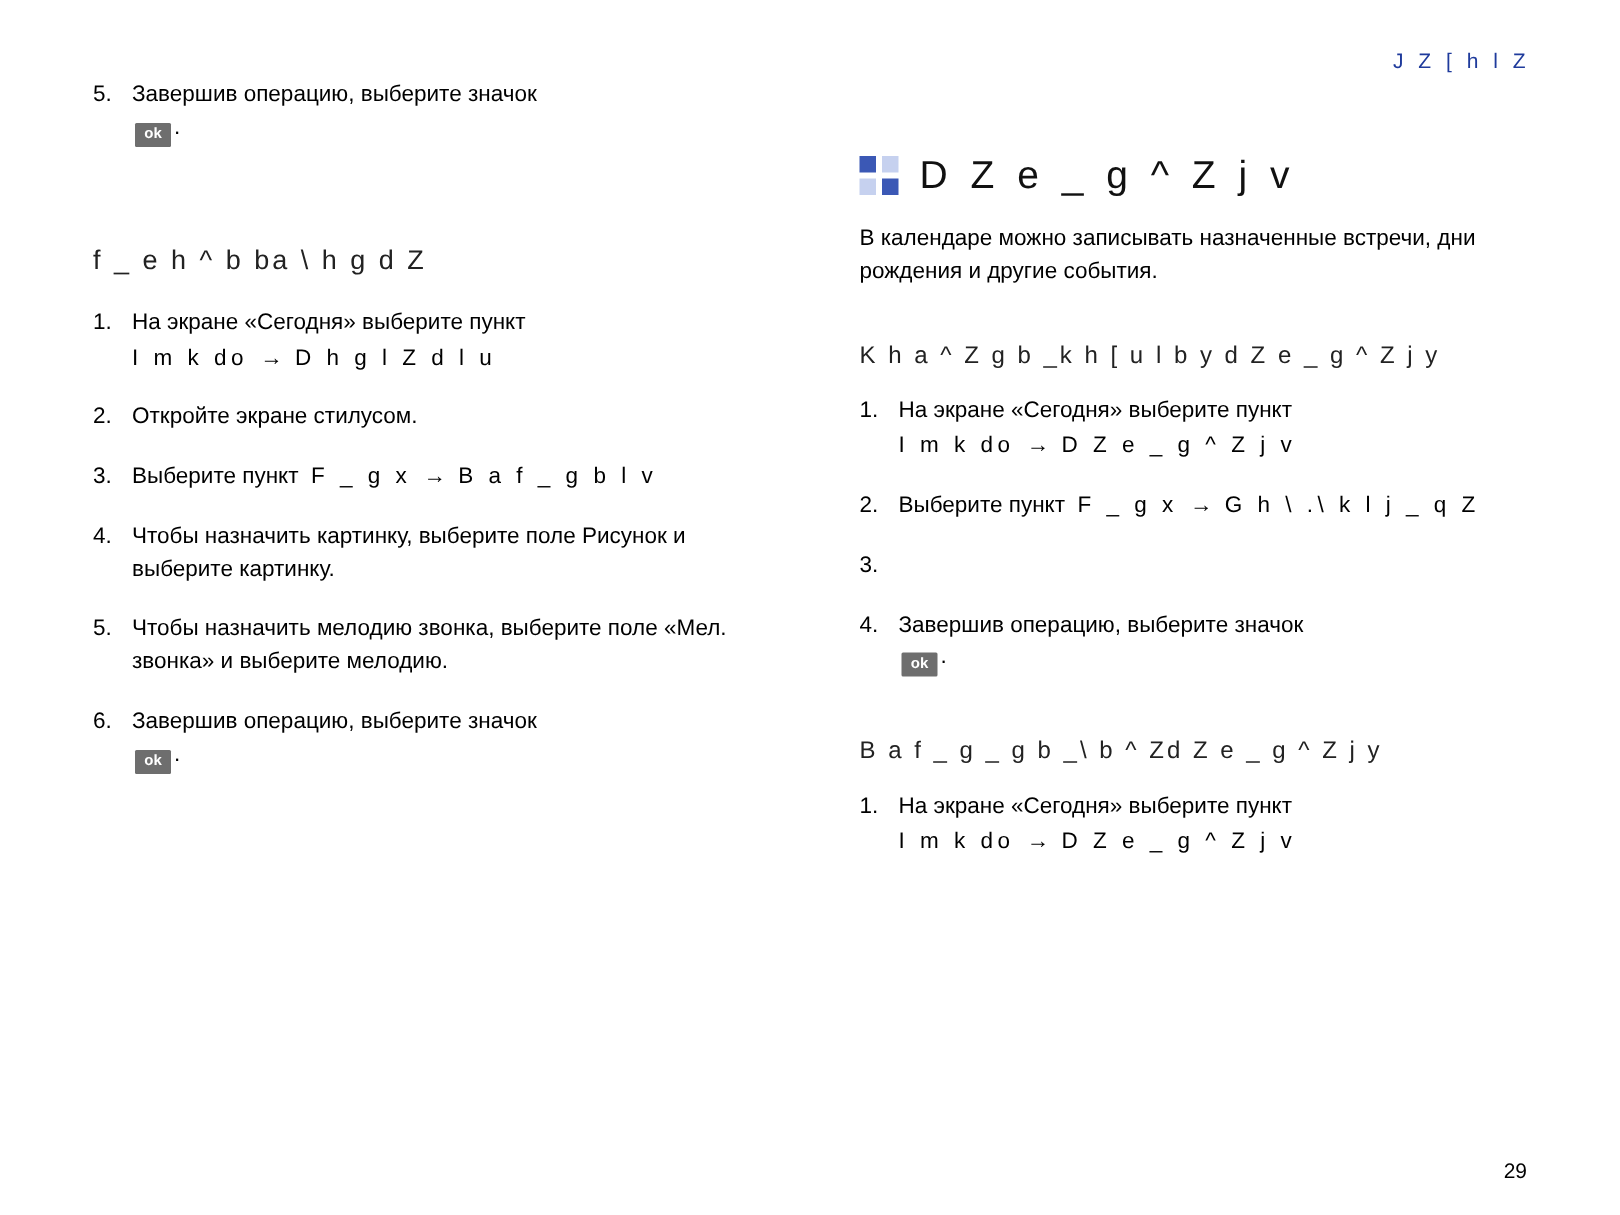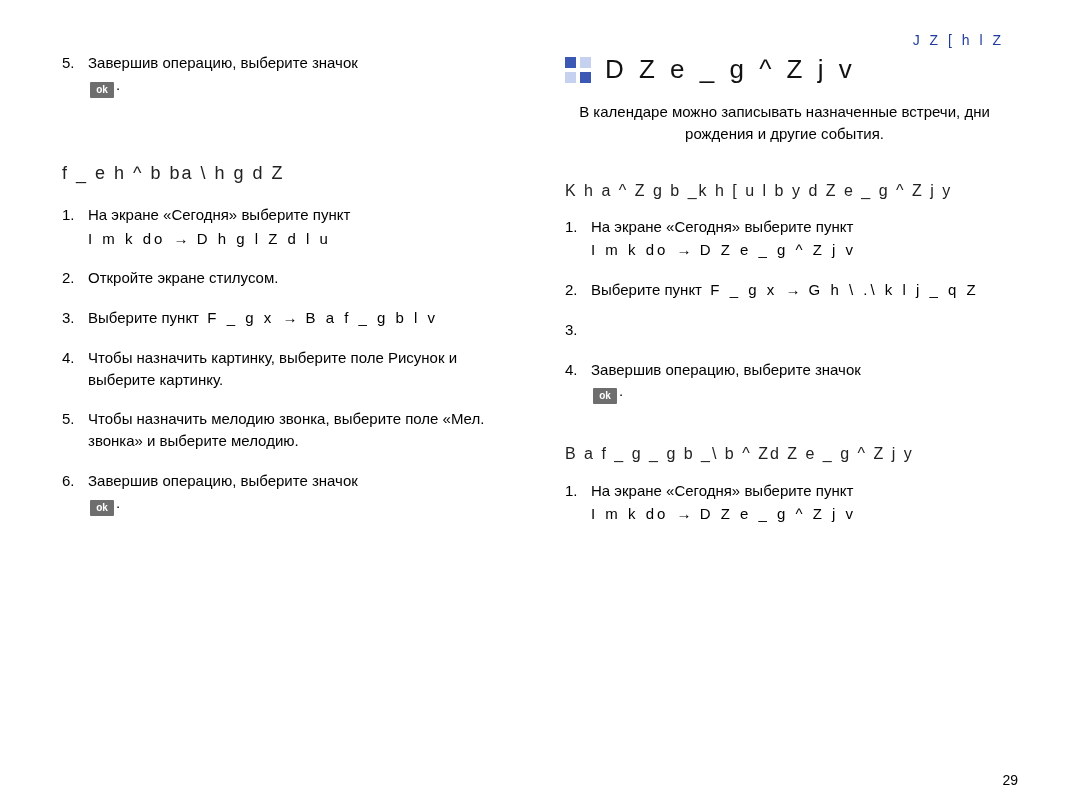--- a/index.html
+++ b/index.html
@@ -10,21 +10,21 @@
     color: #000;
     background: #fff;
     width: 1080px;
     height: 810px;
     box-sizing: border-box;
     position: relative;
   }
   .page {
     width: 1080px;
     height: 810px;
-    padding: 32px 76px 28px 62px;
+    padding: 32px 60px 28px 62px;
     box-sizing: border-box;
     display: flex;
     flex-direction: column;
     border-radius: 11px;
   }
   .header-line {
     text-align: right;
     color: #1f3b9c;
     font-family: Arial, sans-serif;
     font-size: 14px;
@@ -37,21 +37,21 @@
     display: flex;
     gap: 56px;
   }
   .col {
     width: 50%;
     box-sizing: border-box;
     display: flex;
     flex-direction: column;
   }
   .col-left { padding-right: 4px; }
-  .col-right { padding-left: 4px; }
+  .col-right { padding-left: 4px; margin-top: 47px; }
   ol.steps {
     list-style: none;
     margin: 0;
     padding: 0;
   }
   ol.steps > li {
     display: flex;
     align-items: flex-start;
     margin-bottom: 18px;
     line-height: 1.45;
@@ -115,21 +115,20 @@
   .h1-icon .d { right:0; bottom:0; background:#3b58b5; }
   .h1-text {
     font-family: Arial, sans-serif;
     font-size: 26px;
     letter-spacing: 4px;
     color: #111;
   }
   .para {
     line-height: 1.45;
     margin: 0 0 14px 0;
-    text-align: center;
   }
   .menu-path {
     display: block;
     font-family: Arial, sans-serif;
     margin-top: 2px;
   }
   .menu-path .seg {
     letter-spacing: 3px;
   }
   .spaced {

